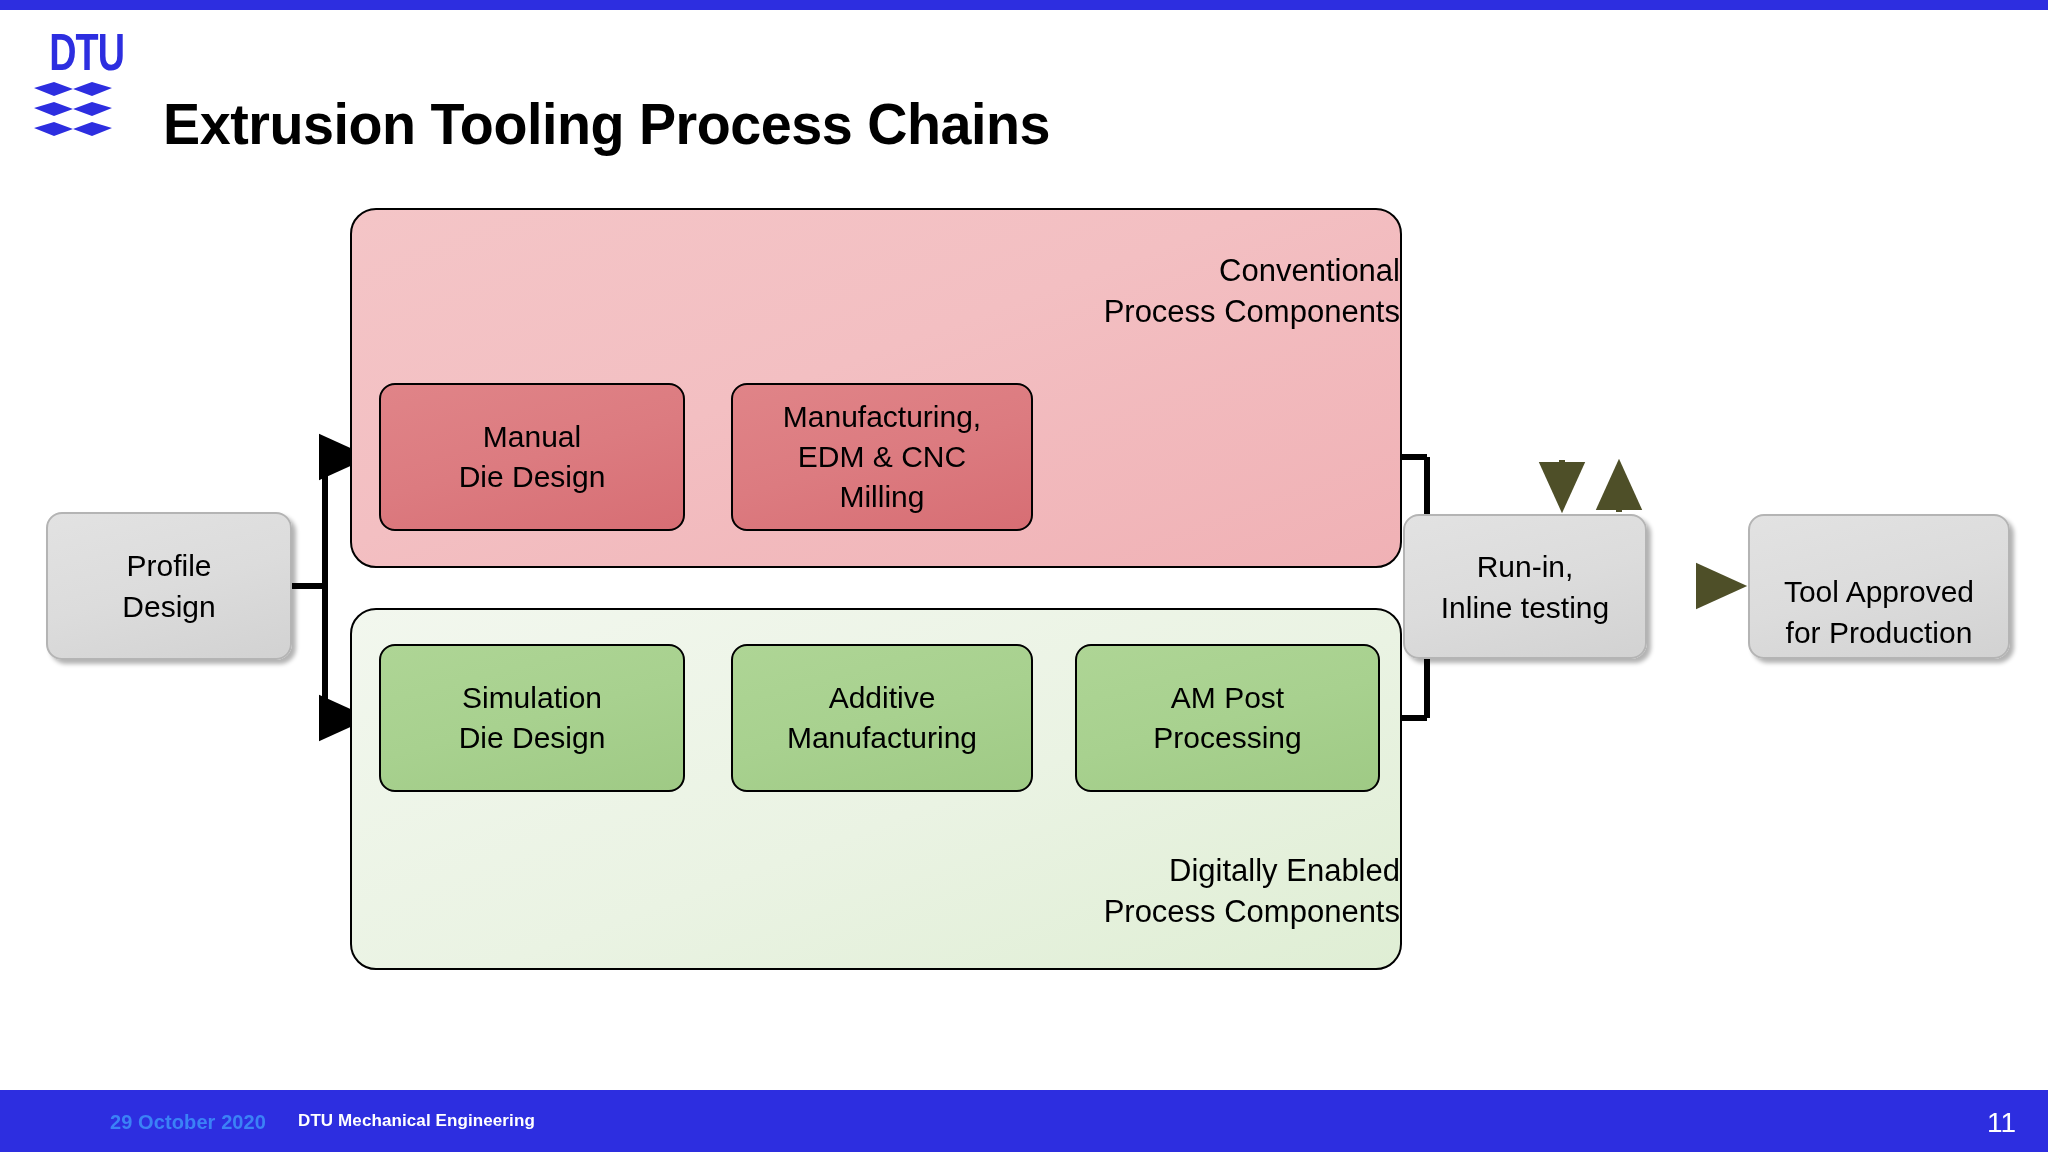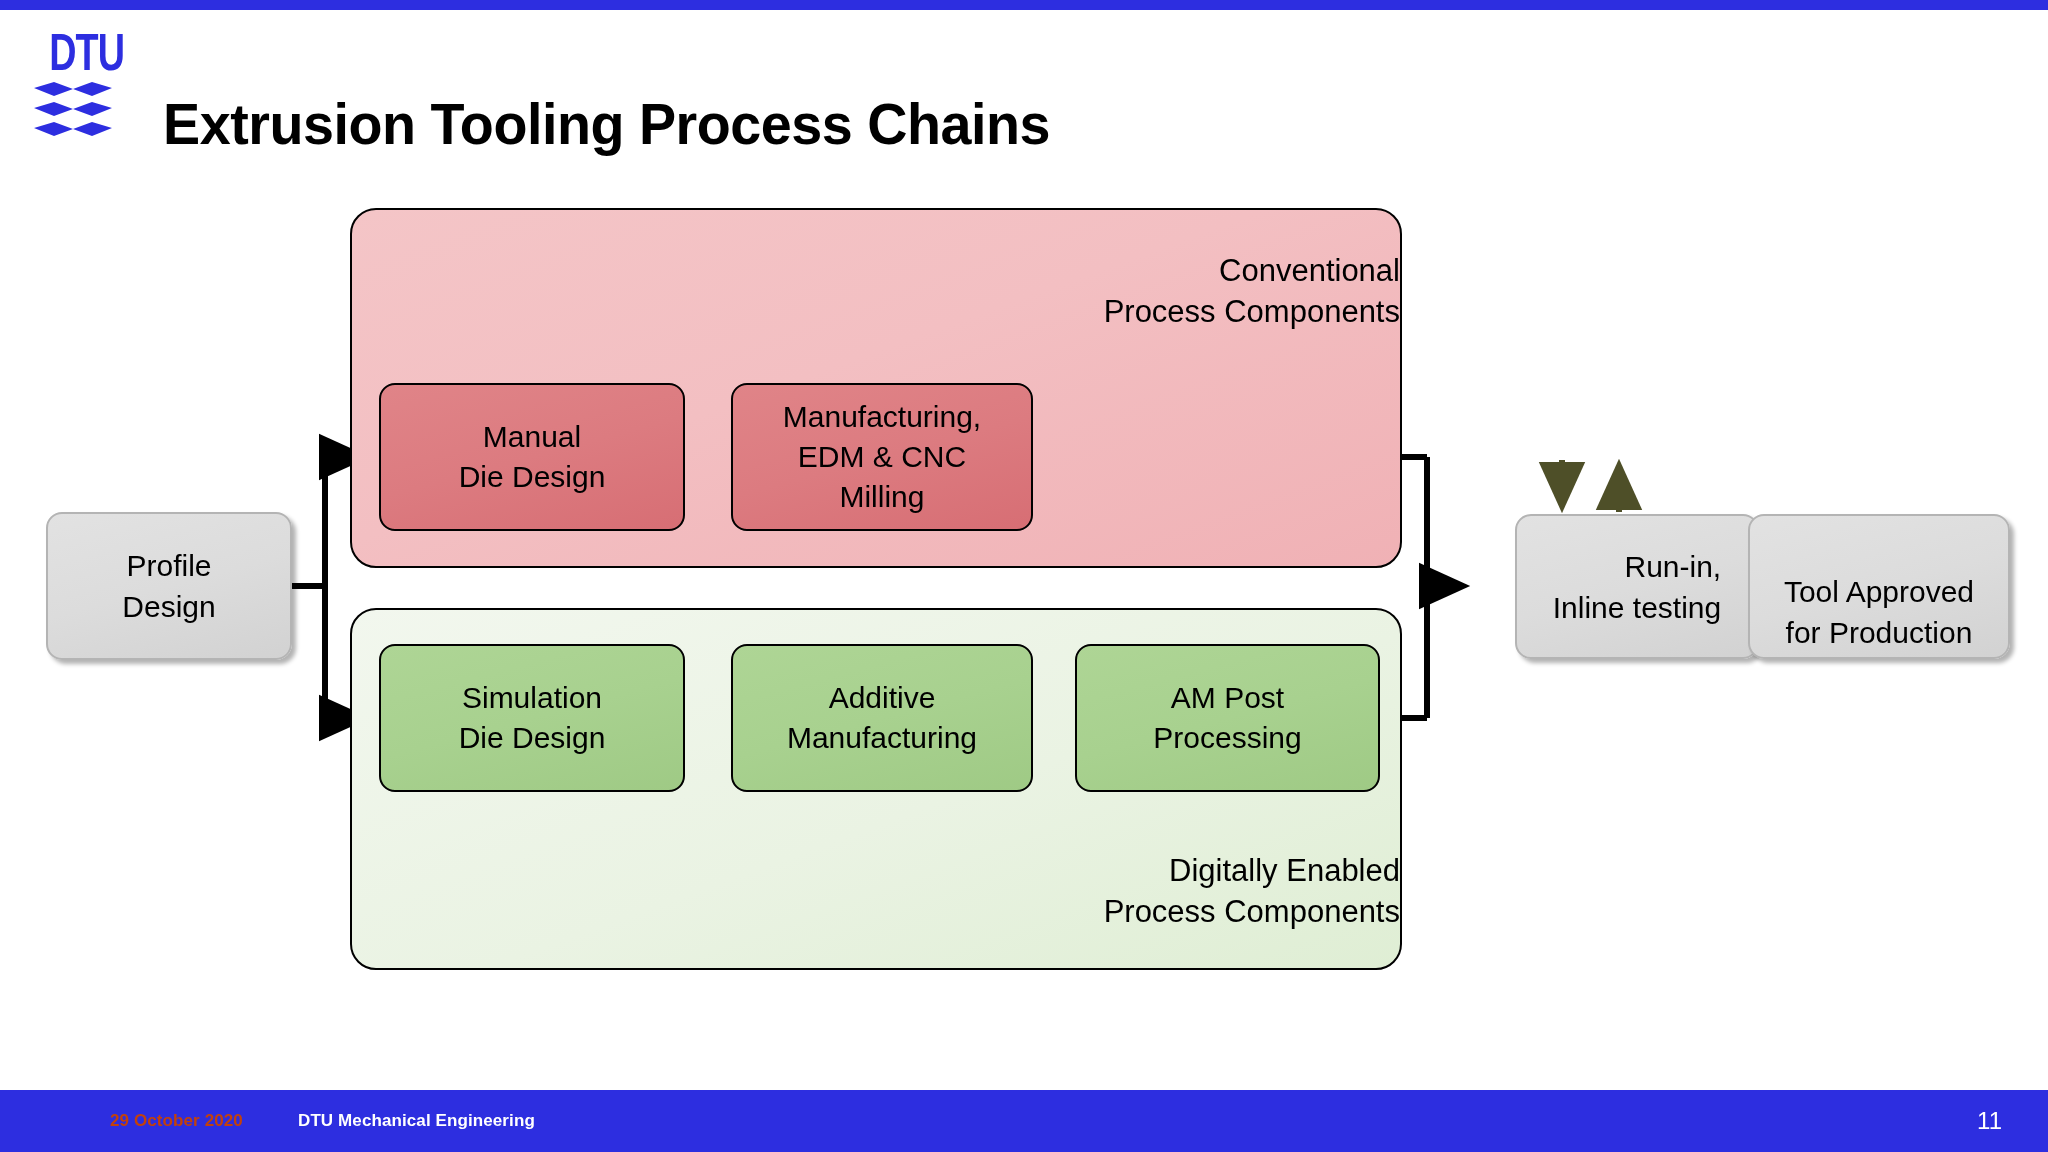--- a/index.html
+++ b/index.html
@@ -21,31 +21,31 @@
     width: 2048px; height: 10px;
     background: #2d2ee0;
   }
   .footerbar {
     position: absolute; left: 0; top: 1090px;
     width: 2048px; height: 62px;
     background: #2d2ee0;
   }
   .footer-date {
     position: absolute; left: 110px; top: 1111px;
-    font-size: 17px; font-weight: bold; color: #c2410c;
+    font-size: 20px; font-weight: bold; color: #3b82f6;
     letter-spacing: .1px;
   }
   .footer-dept {
     position: absolute; left: 298px; top: 1111px;
     font-size: 17px; font-weight: bold; color: #ffffff;
     letter-spacing: .1px;
   }
   .footer-page {
-    position: absolute; right: 46px; top: 1107px;
-    font-size: 24px; color: #ffffff;
+    position: absolute; right: 32px; top: 1107px;
+    font-size: 28px; color: #ffffff;
   }
 
   
   .logo { position: absolute; left: 34px; top: 26px; width: 110px; height: 112px; text-align: right; }
   .logo-text {
     font-family: "Liberation Sans", sans-serif;
     font-weight: bold;
     font-size: 46px;
     color: #2d2ee0;
     letter-spacing: -1px;
@@ -138,21 +138,21 @@
     align-items: center;
     justify-content: center;
     text-align: center;
     font-size: 30px;
     color: #000000;
     line-height: 41px;
     padding: 4px 10px;
   }
   .g-profile { left: 46px; top: 512px; width: 246px; height: 148px; }
   .g-dieadj  { left: 1475px; top: 316px; width: 244px; height: 140px; }
-  .g-runin   { left: 1515px; top: 514px; width: 244px; height: 145px; text-align: right; }
+  .g-runin   { left: 1403px; top: 514px; width: 244px; height: 145px; }
   .g-tool    { left: 1748px; top: 514px; width: 262px; height: 145px; align-items: flex-end; }
 </style>
 </head>
 <body>
 
 <div id="slide">
 
   <div class="topbar"></div>
 
   <div class="logo">

